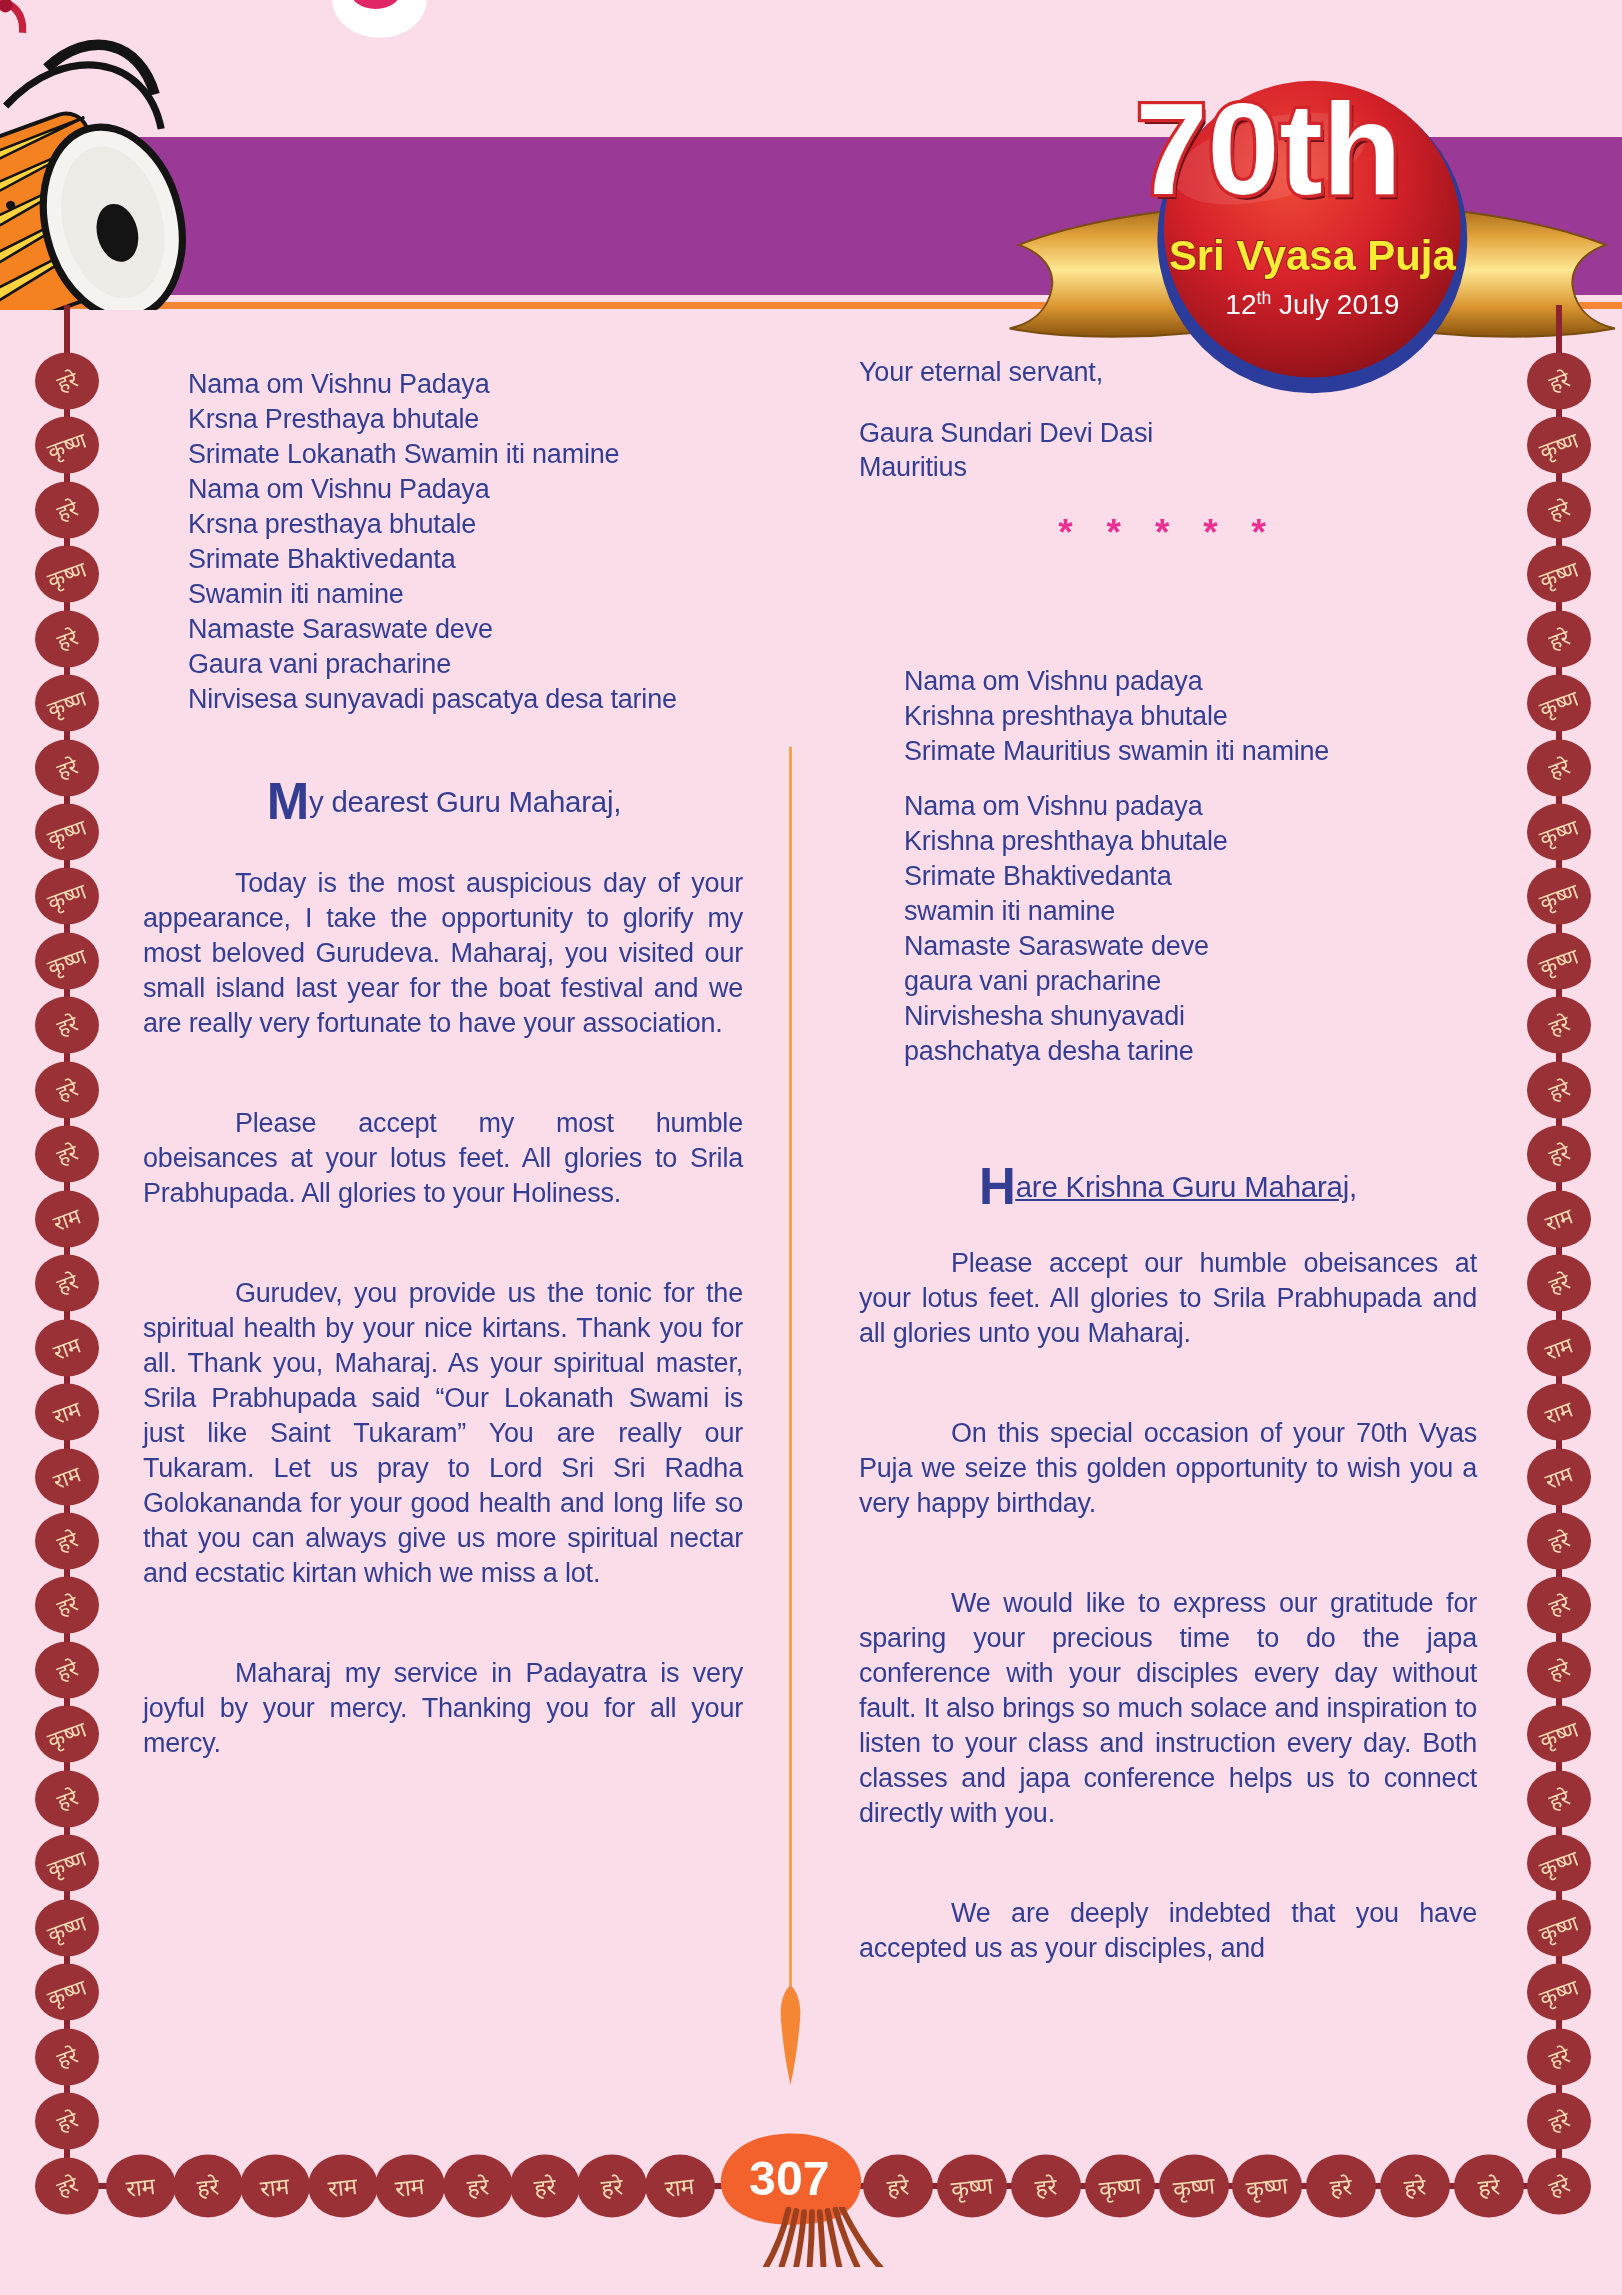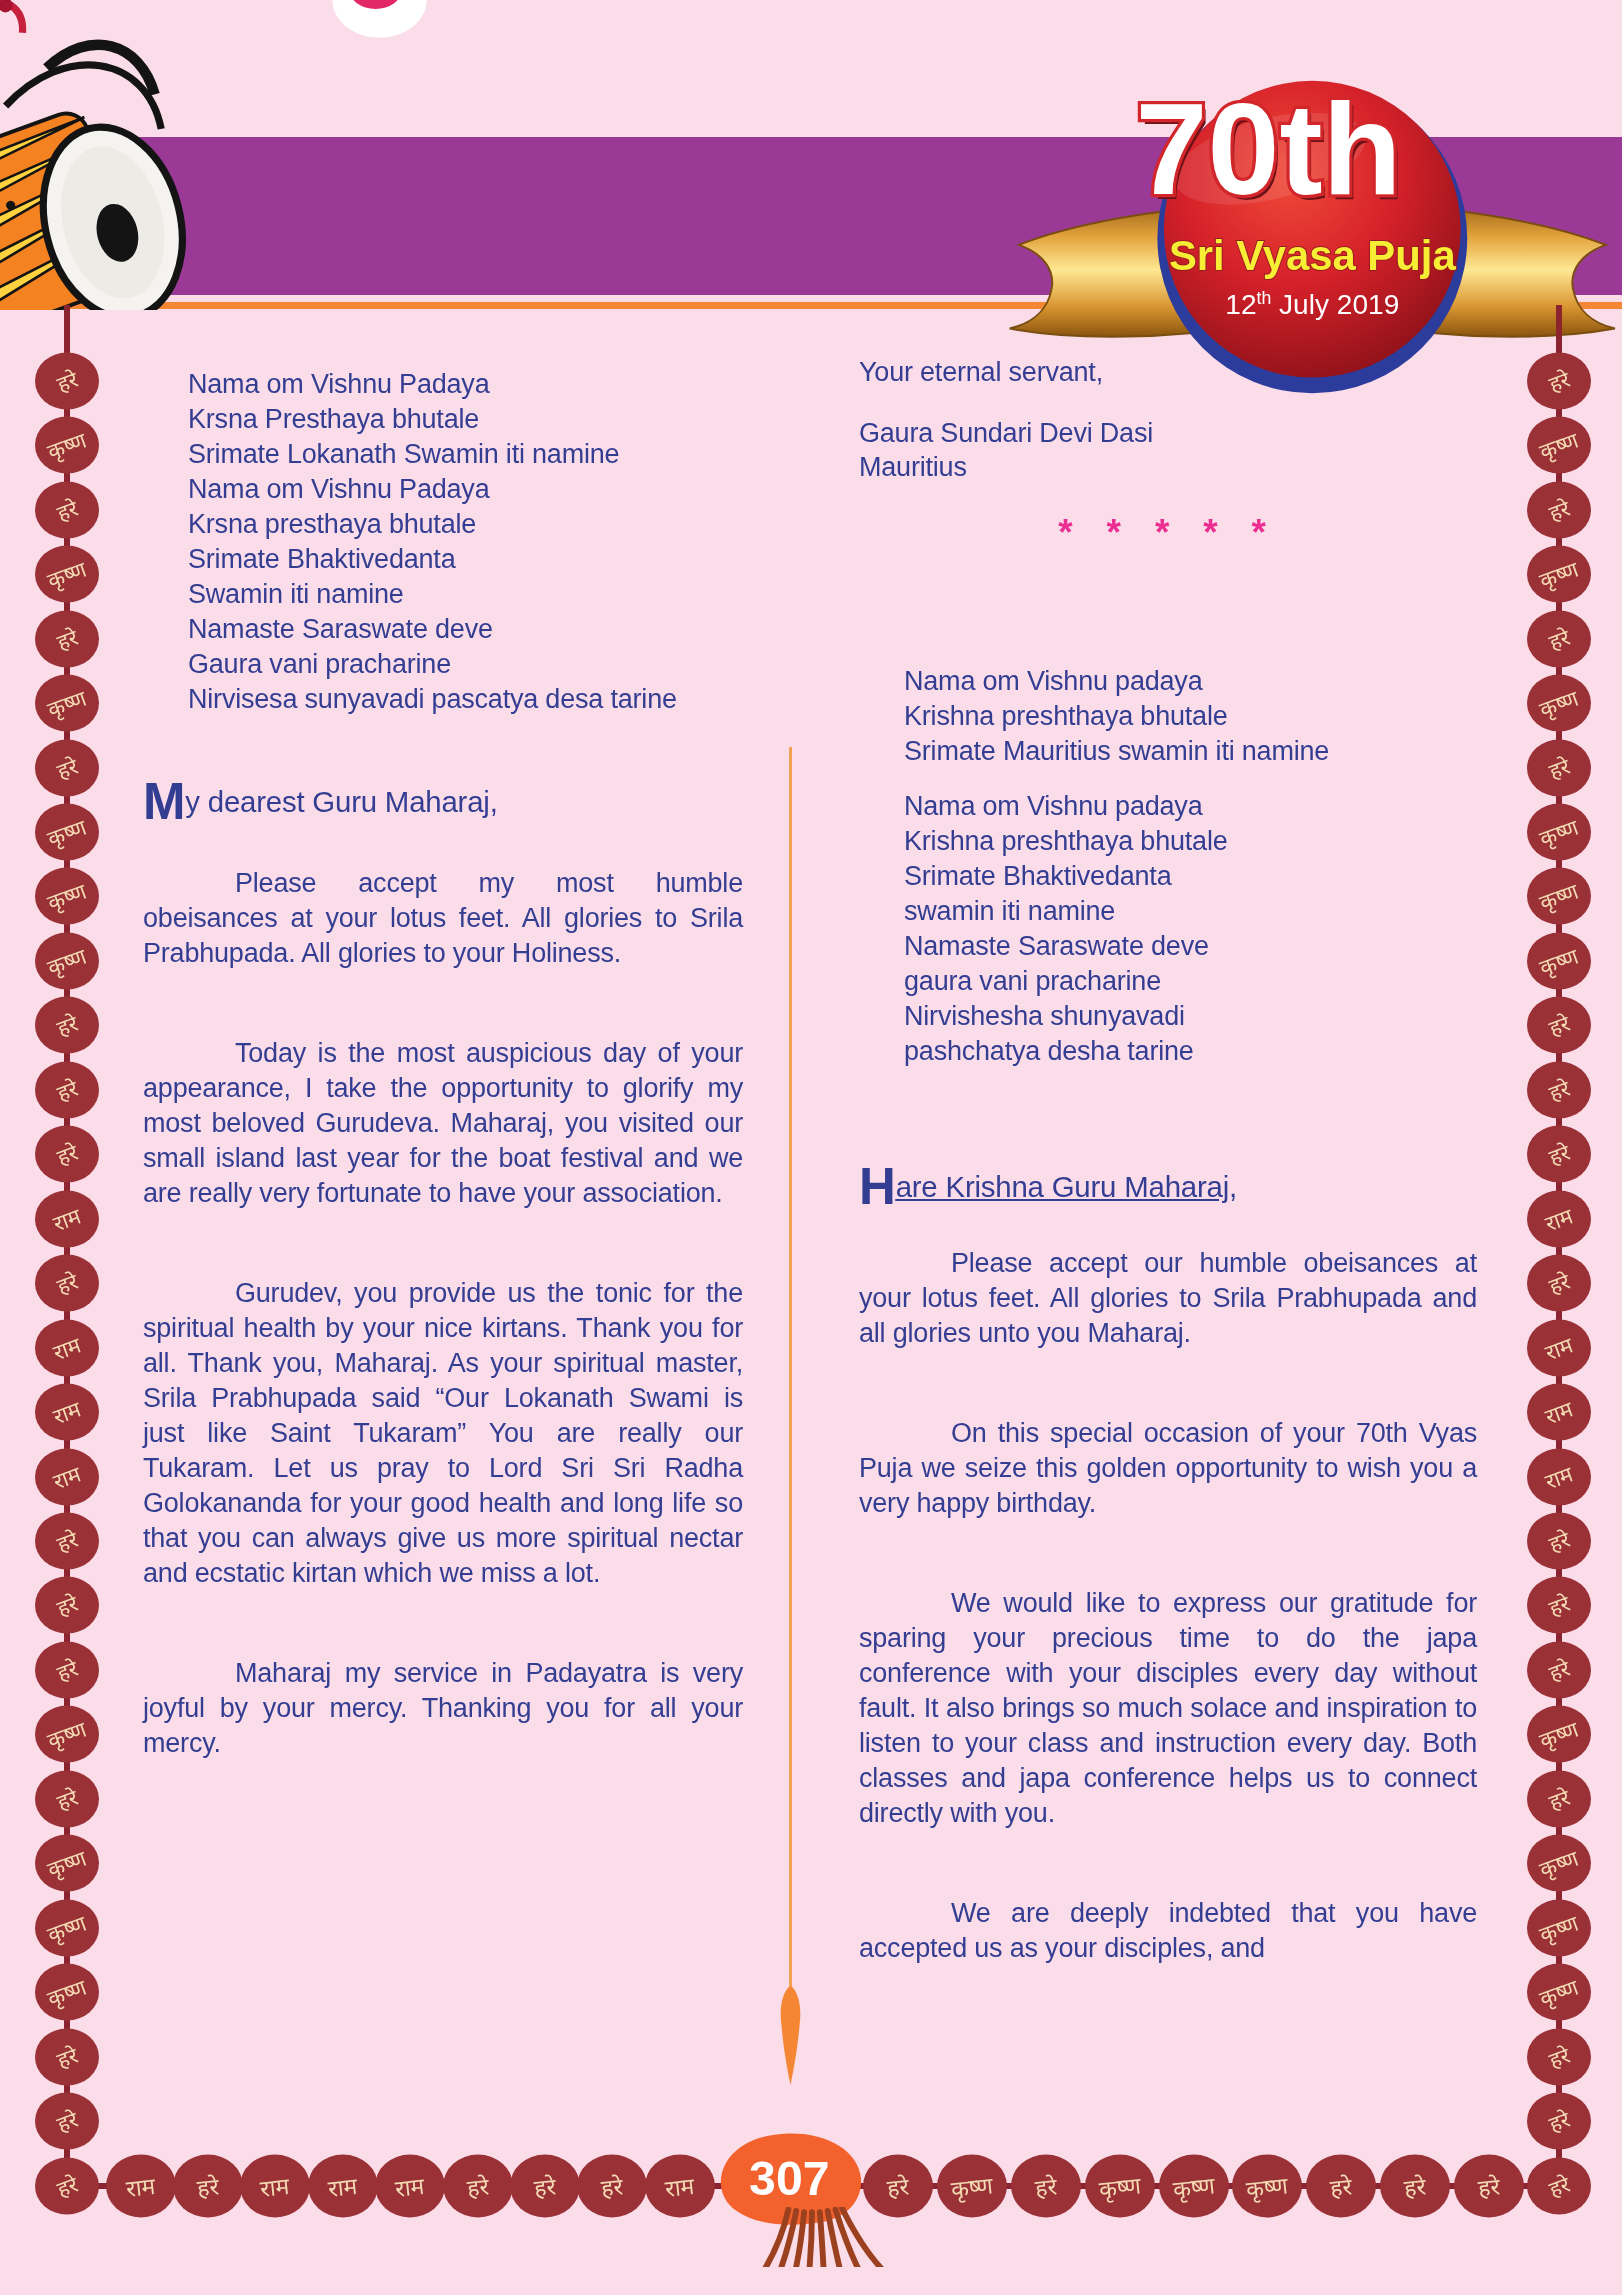--- a/index.html
+++ b/index.html
@@ -19,21 +19,21 @@
   .bead{position:absolute;transform:translate(-50%,-50%);background:var(--bead,#9A3137);border-radius:50%;display:flex;align-items:center;justify-content:center;}
   .bead-side{width:64px;height:57px;}
   .bead-bottom{width:70px;height:63px;}
   .bead-text{color:var(--bead_text,#F3DAB3);font-size:21.6px;transform:rotate(-20deg);font-family:"DejaVu Sans",sans-serif;white-space:nowrap;}
   .bead-bottom .bead-text{transform:rotate(-6deg);font-size:23px;}
 
   
   .txt{position:absolute;color:var(--ink,#333D92);font-size:27px;line-height:35px;letter-spacing:-0.2px;}
   .verse div{white-space:nowrap;margin-left:45px;}
   .paras .para{text-align:justify;text-indent:92px;margin:0 0 65px 0;}
-  .heading{font-size:29.4px;}
+  .heading{font-size:29.4px;text-align:center;}
   .dropcap{font-size:51px;font-weight:700;vertical-align:-6.5px;line-height:26px;}
   .stars{position:absolute;color:var(--stars,#EC2E92);font-size:37px;font-weight:700;letter-spacing:11.8px;text-align:center;}
 
   
   .divider-cord{position:absolute;left:789px;top:747px;width:2.6px;height:1239px;background:#F2A34F;}
   .pendant{position:absolute;left:775px;top:1983px;width:31px;height:105px;}
 
   
   .drum{position:absolute;left:-9.2px;top:7.9px;width:226px;height:302px;}
   .corner-swirl{position:absolute;left:0;top:0;width:79px;height:59px;}
@@ -373,22 +373,22 @@
       <div>Namaste Saraswate deve</div>
       <div>Gaura vani pracharine</div>
       <div>Nirvisesa sunyavadi pascatya desa tarine</div>
     </div>
 
   <div class="txt heading" style="left:143px;top:784px;width:602px;">
     <span class="dropcap">M</span><span>y dearest Guru Maharaj,</span>
   </div>
 
   <div class="txt paras" style="left:143px;top:866px;width:600px;">
+      <p class="para">Today is the most auspicious day of your appearance, I take the opportunity to glorify my most beloved Gurudeva.  Maharaj, you visited our small island last year for the boat festival and we are really very fortunate to have your association.</p>
       <p class="para">Please accept my most humble obeisances at your lotus feet.  All glories to Srila Prabhupada. All glories to your Holiness.</p>
-      <p class="para">Today is the most auspicious day of your appearance, I take the opportunity to glorify my most beloved Gurudeva.  Maharaj, you visited our small island last year for the boat festival and we are really very fortunate to have your association.</p>
       <p class="para">Gurudev, you provide us the tonic for the spiritual health by your nice kirtans.  Thank you for all. Thank you, Maharaj.  As your spiritual master, Srila Prabhupada said “Our Lokanath Swami is just like Saint Tukaram” You are really our Tukaram.  Let us pray to Lord Sri Sri Radha Golokananda for your good health and long life so that you can always give us more spiritual nectar and ecstatic kirtan which we miss a lot.</p>
       <p class="para">Maharaj my service in Padayatra is very joyful by your mercy. Thanking you for all your mercy.</p>
     </div>
 
   <div class="txt" style="left:859px;top:416px;width:618px;">Gaura Sundari Devi Dasi</div>
   <div class="txt" style="left:859px;top:355px;width:618px;">Your eternal servant,</div>
   <div class="txt" style="left:859px;top:450px;width:618px;">Mauritius</div>
 
   <div class="stars" style="left:859px;top:512px;width:618px;">* * * * *</div>
 

